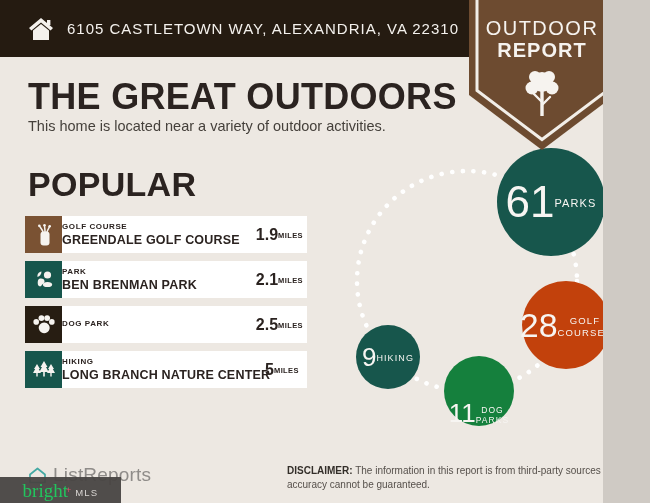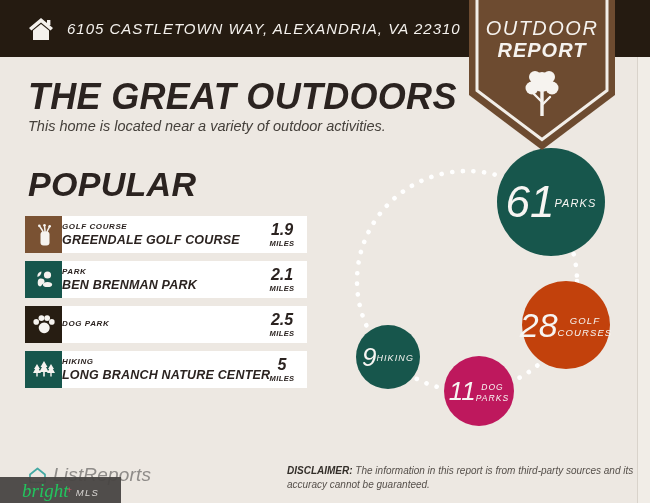--- a/index.html
+++ b/index.html
@@ -1,19 +1,19 @@
 <!DOCTYPE html>
 <html><head>
 <meta charset="utf-8">
 <style>
   * { margin:0; padding:0; box-sizing:border-box; }
   body { background:#cfcac4; font-family:"Liberation Sans", sans-serif; }
   .canvas{
-    position:relative; width:650px; height:503px; overflow:hidden;
-    background:#EDE8E2; font-family:"Liberation Sans", sans-serif;font-style:italic;
+    position:relative; width:603px; height:503px; overflow:hidden;
+    background:#EDE8E2; font-family:"Liberation Sans", sans-serif;
   }
   
   .header{position:absolute;left:0;top:0;width:650px;height:57px;background:#251B11;display:flex;align-items:center;}
   .header .house{margin-left:28px;width:26px;height:24px;flex:0 0 auto;}
   .header .addr{margin-left:13px;color:#F4F1ED;font-size:15px;letter-spacing:1px;font-weight:400;}
   
   .badge{position:absolute;left:469px;top:0;width:146px;height:152px;z-index:5;}
   .badge text{font-family:"Liberation Sans",sans-serif;}
   
   .edge-strip{position:absolute;left:638px;top:57px;width:12px;height:446px;background:#F1EDE7;}
@@ -23,34 +23,34 @@
   .subtitle{position:absolute;left:28px;top:118px;font-size:14.5px;color:#45403B;}
   .popular-h{position:absolute;left:28px;top:165px;font-size:34px;font-weight:bold;color:#2B2320;letter-spacing:.3px;}
   
   .list{position:absolute;left:25px;top:216px;width:282px;}
   .row{display:flex;align-items:stretch;background:#FFFFFF;height:37px;margin-bottom:8px;}
   .sq{width:37px;height:37px;flex:0 0 auto;display:flex;align-items:center;justify-content:center;}
   .sq-brown{background:#7A5233;} .sq-teal{background:#17564C;} .sq-dark{background:#271D12;}
   .row .txt{display:flex;flex-direction:column;justify-content:center;min-width:0;}
   .row .cat{font-size:8px;font-weight:bold;letter-spacing:.6px;color:#2B2320;margin-bottom:2px;}
   .row .nm{font-size:12.5px;font-weight:bold;color:#2B2320;letter-spacing:.2px;white-space:nowrap;}
-  .row .dist{margin-left:auto;flex:0 0 46px;display:flex;flex-direction:column;align-items:center;justify-content:center;padding-right:4px;}
+  .row .dist{margin-left:auto;flex:0 0 46px;display:flex;flex-direction:row;align-items:center;justify-content:center;padding-right:4px;}
   .row .dnum{font-size:16px;font-weight:bold;color:#2B2320;line-height:1;}
   .row .dunit{font-size:7.5px;font-weight:bold;letter-spacing:.4px;color:#2B2320;margin-top:1px;}
   
   .dots-svg{position:absolute;left:0;top:0;width:650px;height:503px;z-index:1;pointer-events:none;}
   .bubble{position:absolute;border-radius:50%;color:#F7F5F2;display:flex;align-items:center;justify-content:center;text-align:center;z-index:2;}
   .bubble .num{line-height:1;}
   .bubble .lbl{letter-spacing:1.1px;margin-top:3px;line-height:1.25;}
   .bubble .lbl span{display:block;}
   .b-parks{left:497px;top:148px;width:108px;height:108px;background:#17564C;}
   .b-parks .num{font-size:44px;} .b-parks .lbl{font-size:11px;}
   .b-golf{left:522px;top:281px;width:88px;height:88px;background:#c2410c;}
   .b-golf .num{font-size:34px;} .b-golf .lbl{font-size:9.5px;}
-  .b-dog{left:444px;top:356px;width:70px;height:70px;background:#be185d;}
+  .b-dog{left:444px;top:356px;width:70px;height:70px;background:#15803d;align-items:flex-end;}
   .b-dog .num{font-size:26px;} .b-dog .lbl{font-size:8.5px;}
   .b-hike{left:356px;top:325px;width:64px;height:64px;background:#17564C;}
   .b-hike .num{font-size:26px;} .b-hike .lbl{font-size:9px;}
   .center-block{position:absolute;left:397px;top:249px;width:140px;text-align:center;z-index:2;}
   .center-block .c-house{width:30px;height:27px;}
   .center-block .within{font-size:13px;letter-spacing:1.5px;color:#39322B;margin-top:3px;}
   .center-block .miles{font-size:15px;font-weight:bold;letter-spacing:.8px;color:#2B2320;margin-top:1px;}
   
   .lr-logo{position:absolute;left:28px;top:464px;display:flex;align-items:center;z-index:3;}
   .lr-logo svg{width:19px;height:17px;}

